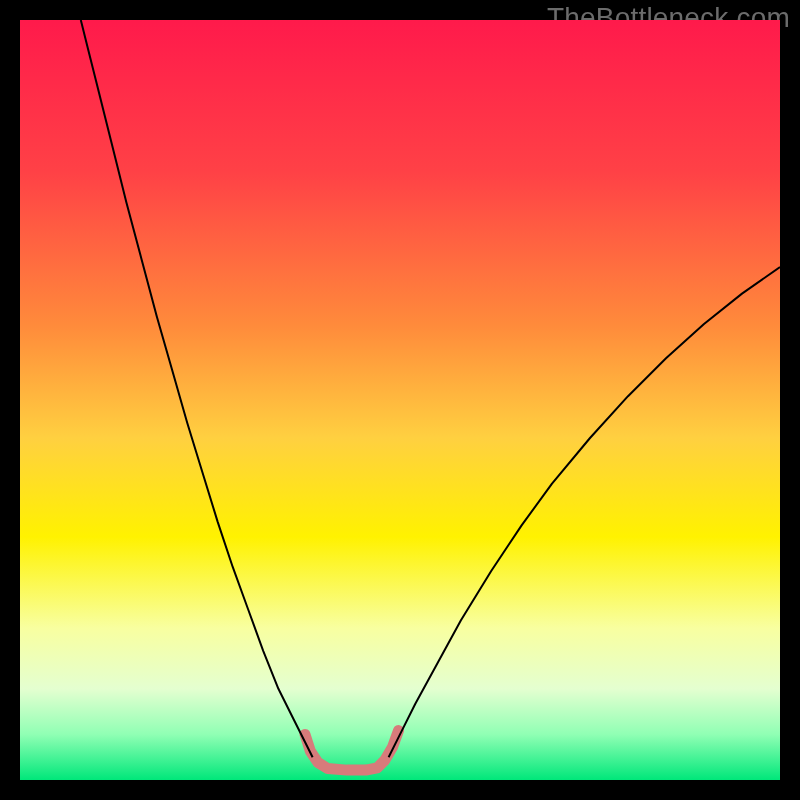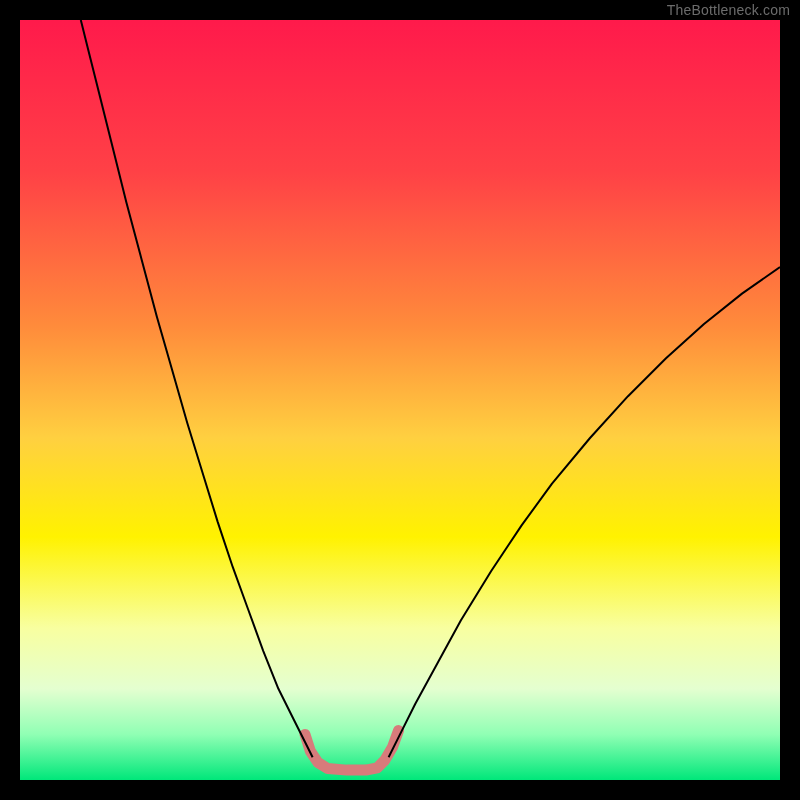--- a/index.html
+++ b/index.html
@@ -24,21 +24,21 @@
     left: 0;
     top: 0;
     width: 760px;
     height: 760px;
   }
   .watermark {
     position: absolute;
     top: 2px;
     right: 10px;
     color: #6c6c6c;
-    font-size: 14px;
+    font-size: 28px;
     font-weight: 500;
     letter-spacing: 0.2px;
   }
   svg { display: block; }
 </style>
 </head>
 <body>
 
 <div class="watermark">TheBottleneck.com</div>
 

